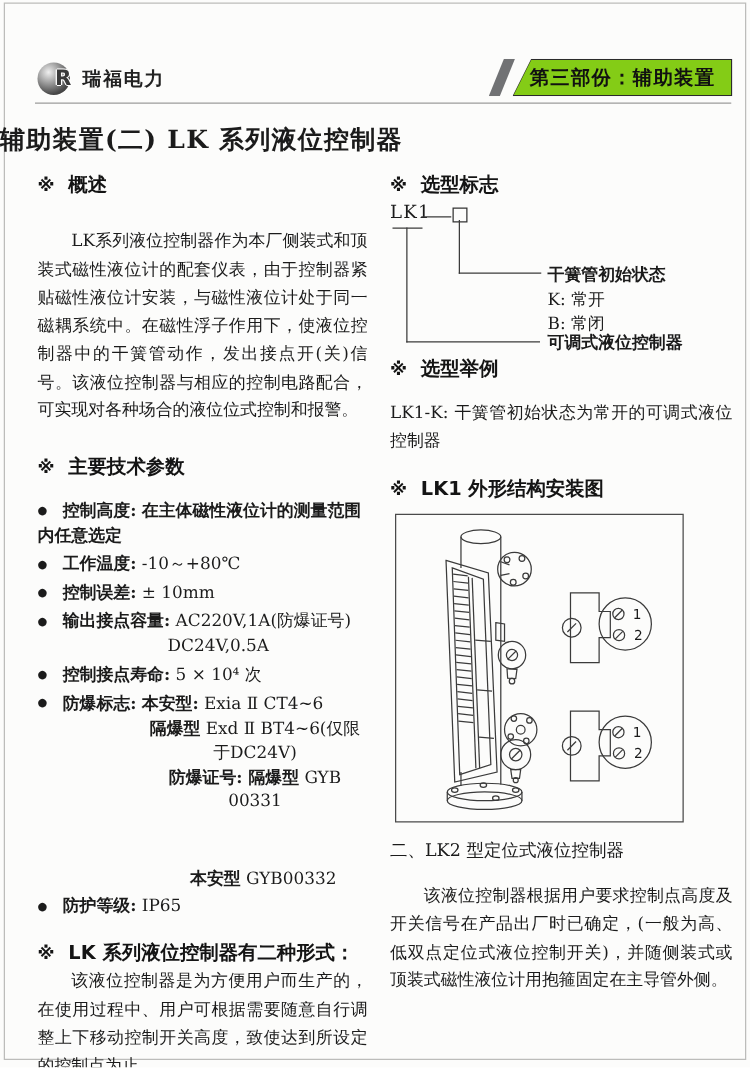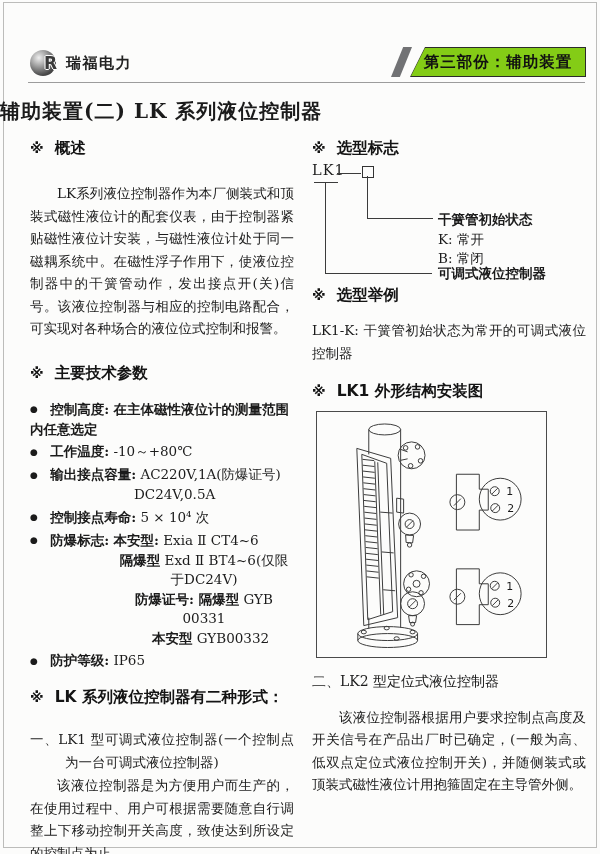--- a/index.html
+++ b/index.html
@@ -39,21 +39,21 @@
 
   
   .params{margin-top:16px;font-size:13.5px;line-height:19.5px;}
   .param{margin-bottom:3px;}
   .bullet{font-size:9px;vertical-align:1.5px;margin-right:8px;}
   .plabel{font-weight:bold;}
   .pval{font-weight:normal;}
   .pval-b{font-weight:bold;}
   .cont{margin-left:104px;}
   .cont2{margin-left:84px;text-align:center;}
-  .cont3{margin-left:122px;}
+  .cont3{margin-left:122px;margin-top:42px;}
 
   .forms-h{margin-top:16px;}
   .hang{margin-top:20px;padding-left:2.6em;text-indent:-2.6em;}
 
   
   .diagram{position:relative;height:120px;margin-top:6px;}
   .dline{position:absolute;background:#3b3b3b;}
   .dtext{position:absolute;font-size:13.5px;font-weight:bold;white-space:nowrap;}
   .dopt{font-weight:normal;}
   .model{position:absolute;left:0;top:-3px;font-size:14.5px;letter-spacing:1px;}
@@ -100,20 +100,25 @@
     <div class="params">
       <div class="param">
         <span class="bullet">●</span>
         <span class="plabel">控制高度:</span>
         <span class="pval-b">在主体磁性液位计的测量范围内任意选定</span>
       </div>
       <div class="param">
         <span class="bullet">●</span>
         <span class="plabel">工作温度:</span>
         <span class="pval">-10～+80℃</span>
+      </div>
+      <div class="param">
+        <span class="bullet">●</span>
+        <span class="plabel">控制误差:</span>
+        <span class="pval">± 10mm</span>
       </div>
       <div class="param">
         <span class="bullet">●</span>
         <span class="plabel">输出接点容量:</span>
         <span class="pval">AC220V,1A(防爆证号)</span>
         <div class="cont pval">DC24V,0.5A</div>
       </div>
       <div class="param">
         <span class="bullet">●</span>
         <span class="plabel">控制接点寿命:</span>
@@ -140,21 +145,20 @@
       <div class="param">
         <span class="bullet">●</span>
         <span class="plabel">防护等级:</span>
         <span class="pval">IP65</span>
       </div>
     </div>
 
     <div class="sec-h forms-h">
       <span class="mk">※</span><span>LK 系列液位控制器有二种形式：</span>
     </div>
-    <p class="body-p hang">一、LK1 型可调式液位控制器(一个控制点为一台可调式液位控制器)</p>
     <p class="body-p ind" style="margin-top:1px;">该液位控制器是为方便用户而生产的，在使用过程中、用户可根据需要随意自行调整上下移动控制开关高度，致使达到所设定的控制点为止。</p>
   </div>
 
   <div class="col-r">
     <div class="sec-h">
       <span class="mk">※</span><span>选型标志</span>
     </div>
 
     <div class="diagram">
       <span class="model">LK1</span>

